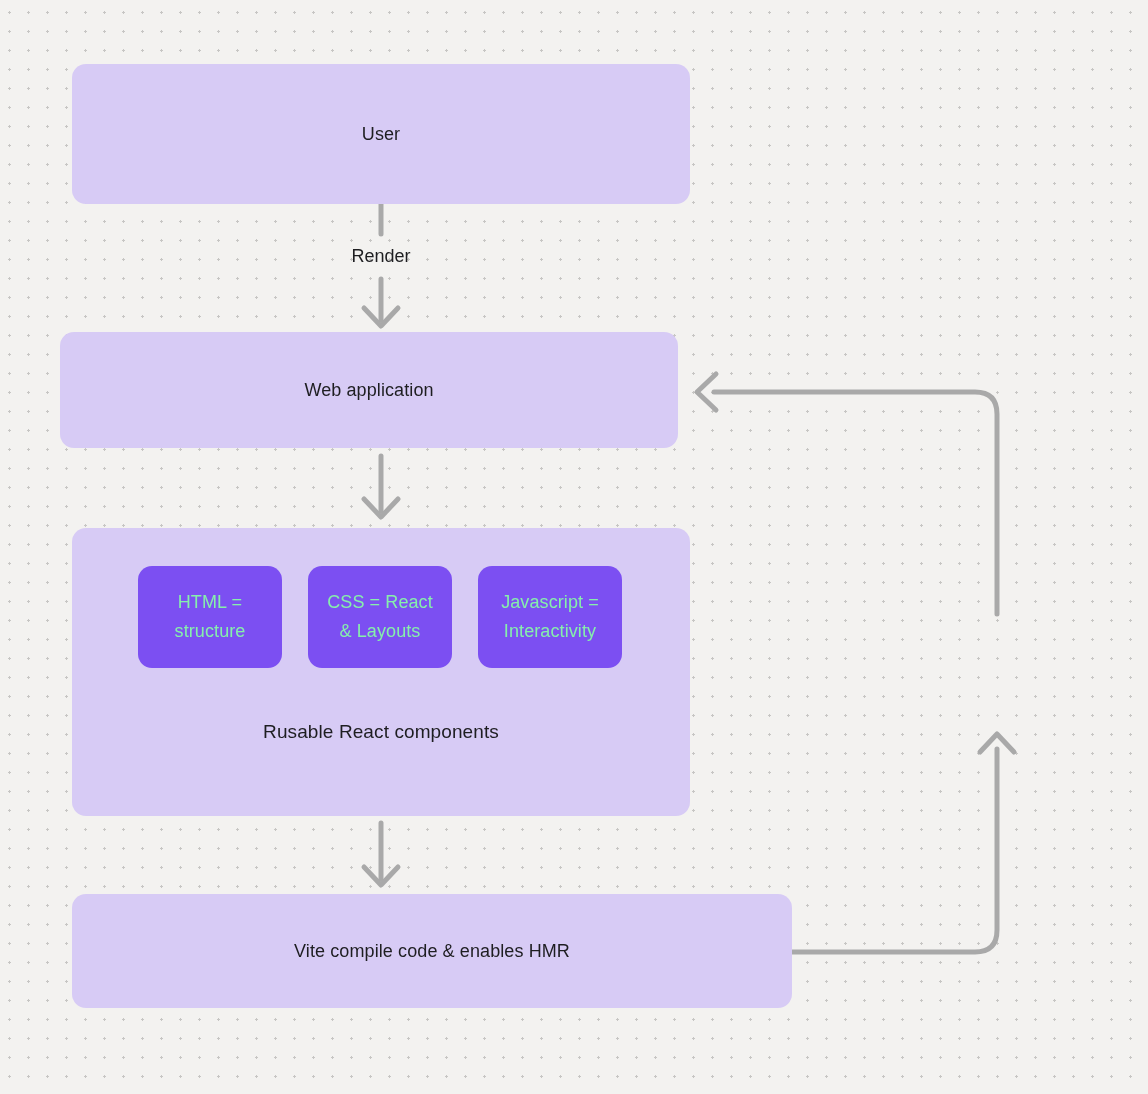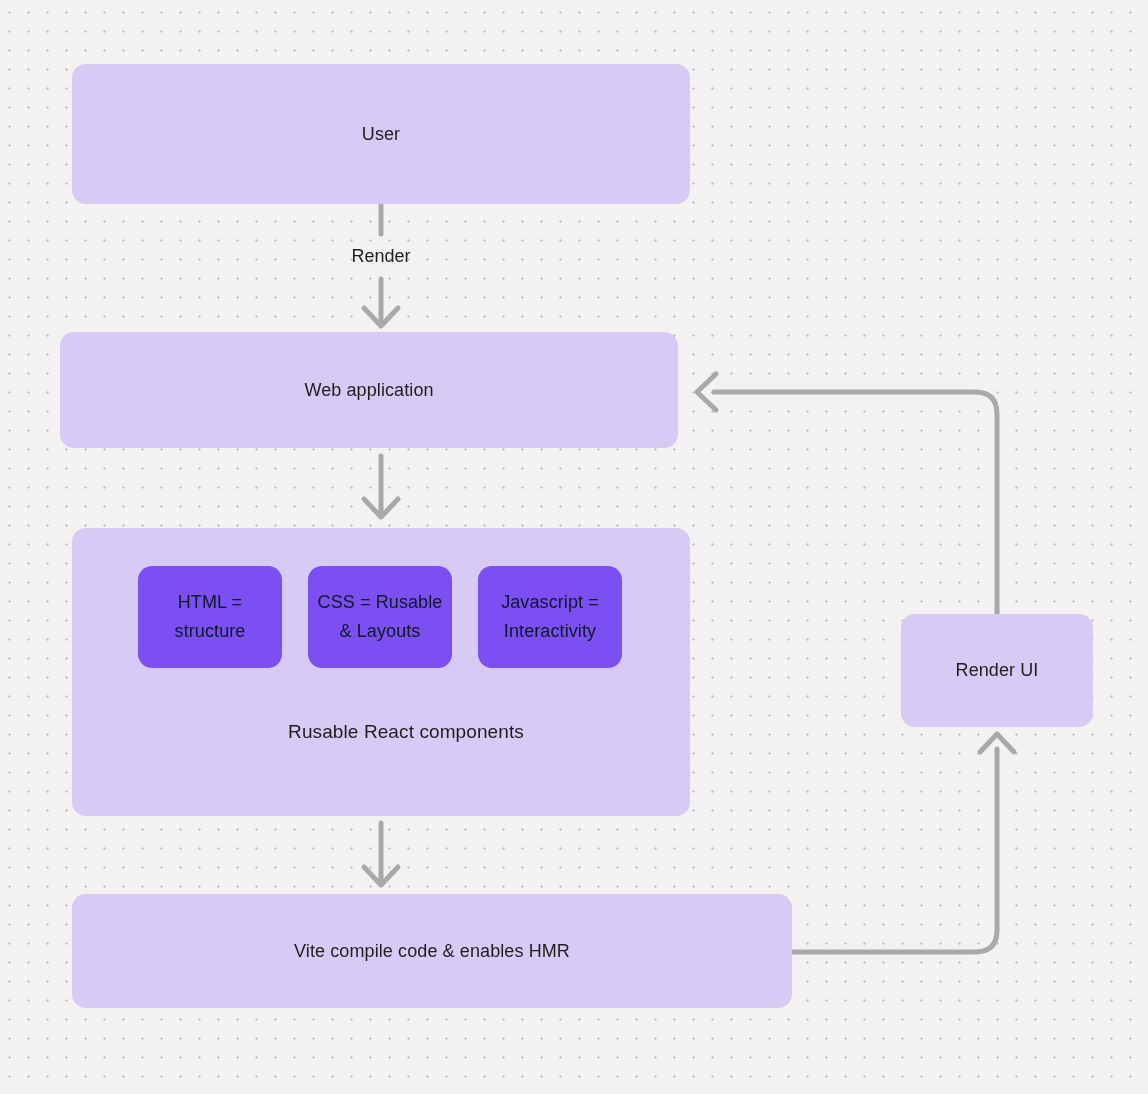--- a/index.html
+++ b/index.html
@@ -54,41 +54,40 @@
     position: absolute;
     top: 38px;
     width: 144px;
     height: 102px;
     background: #7c4ff2;
     border-radius: 14px;
     display: flex;
     flex-direction: column;
     align-items: center;
     justify-content: center;
-    color: #0f172a;
+    color: #86efac;
     font-size: 18px;
     line-height: 29px;
     font-weight: 500;
     text-align: center;
   }
   .chip-1 { left: 66px; }
   .chip-2 { left: 236px; }
   .chip-3 { left: 406px; }
 
   .group-caption {
     position: absolute;
     left: 0;
     width: 618px;
     top: 190px;
     line-height: 28px;
     font-size: 19px;
     font-weight: 500;
     text-align: center;
     color: #1e1e21;
-    margin-left: 25px;
   }
   .edge-label {
     position: absolute;
     z-index: 2;
     left: 321px;
     top: 244px;
     width: 120px;
     text-align: center;
     font-size: 18px;
     line-height: 24px;
@@ -129,31 +128,28 @@
   <div class="node node-webapp">
     <span>Web application</span>
   </div>
 
   <div class="node node-group">
     <div class="chip chip-1">
       <span>HTML =</span>
       <span>structure</span>
     </div>
     <div class="chip chip-2">
-      <span>CSS = Rusable</span>
+      <span>CSS = React</span>
       <span>&amp; Layouts</span>
     </div>
     <div class="chip chip-3">
       <span>Javascript =</span>
       <span>Interactivity</span>
     </div>
     <div class="group-caption">Rusable React components</div>
   </div>
 
   <div class="node node-vite">
     <span>Vite compile code &amp; enables HMR</span>
   </div>
 
-  <div class="node node-render">
-    <span>Render UI</span>
-  </div>
 
 </div>
 
 </body></html>

